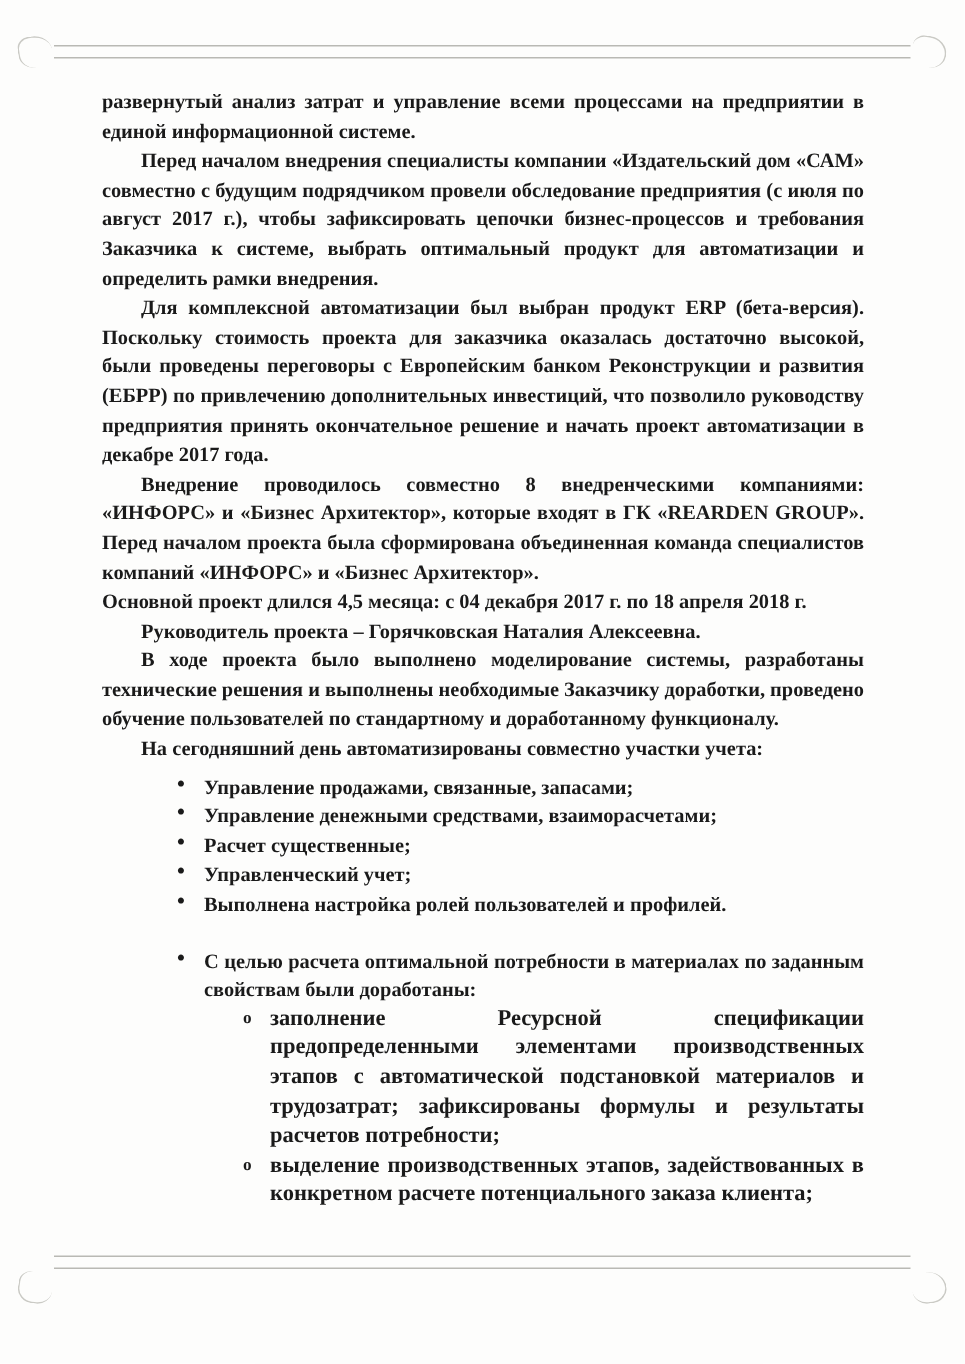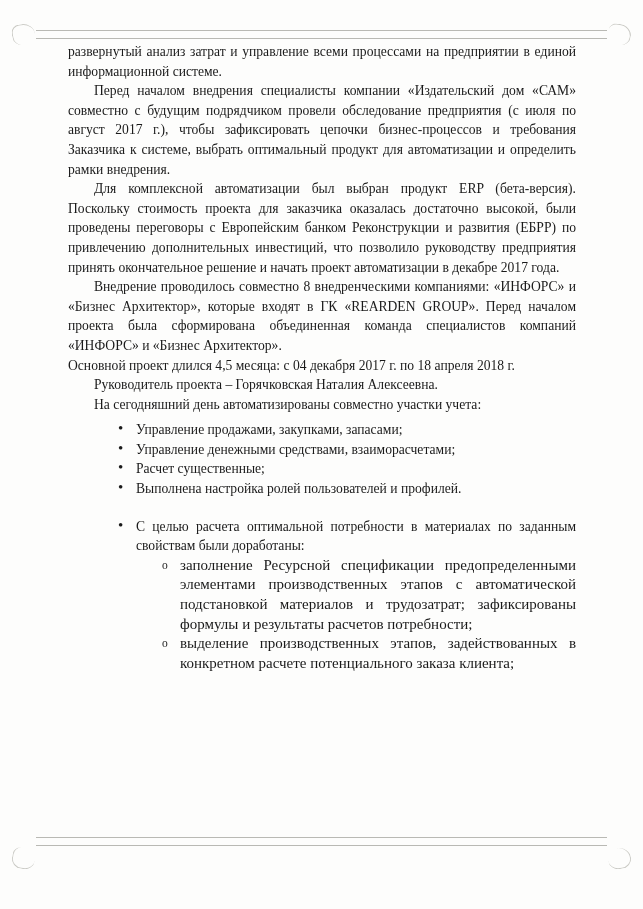--- a/index.html
+++ b/index.html
@@ -48,22 +48,23 @@
     opacity: .85;
   }
   .corner.tl { left: 12px; top: -6px; border-right: none; border-bottom: none; transform: rotate(-8deg); }
   .corner.tr { right: 12px; top: -6px; border-left: none; border-bottom: none; transform: rotate(8deg); }
   .corner.bl { left: 12px; bottom: -6px; border-right: none; border-top: none; transform: rotate(8deg); }
   .corner.br { right: 12px; bottom: -6px; border-left: none; border-top: none; transform: rotate(-8deg); }
 
   .content {
     position: absolute;
     left: 68px;
-    top: 42px;
+    top: 58px;
     width: 508px;
+    font-weight: bold;
   }
   p {
     margin: 0 0 0 0;
     font-size: 13.6px;
     line-height: 19.6px;
     text-align: justify;
     text-justify: inter-word;
     hyphens: none;
   }
   p.indent { text-indent: 26px; }
@@ -133,28 +134,30 @@
   </div>
 
   <div class="content">
 
     <p class="noindent">развернутый анализ затрат и управление всеми процессами на предприятии в единой информационной системе.</p>
     <p class="indent">Перед началом внедрения специалисты компании «Издательский дом «САМ» совместно с будущим подрядчиком провели обследование предприятия (с июля по август 2017 г.), чтобы зафиксировать цепочки бизнес-процессов и требования Заказчика к системе, выбрать оптимальный продукт для автоматизации и определить рамки внедрения.</p>
     <p class="indent">Для комплексной автоматизации был выбран продукт ERP (бета-версия). Поскольку стоимость проекта для заказчика оказалась достаточно высокой, были проведены переговоры с Европейским банком Реконструкции и развития (ЕБРР) по привлечению дополнительных инвестиций, что позволило руководству предприятия принять окончательное решение и начать проект автоматизации в декабре 2017 года.</p>
     <p class="indent">Внедрение проводилось совместно 8 внедренческими компаниями: «ИНФОРС» и «Бизнес Архитектор», которые входят в ГК «REARDEN GROUP». Перед началом проекта была сформирована объединенная команда специалистов компаний «ИНФОРС» и «Бизнес Архитектор».</p>
     <p class="noindent">Основной проект длился 4,5 месяца: с 04 декабря 2017 г. по 18 апреля 2018 г.</p>
     <p class="indent">Руководитель проекта – Горячковская Наталия Алексеевна.</p>
+    <p class="indent">В ходе проекта было выполнено моделирование системы, разработаны технические решения и выполнены необходимые Заказчику доработки, проведено обучение пользователей по стандартному и доработанному функционалу.</p>
     <p class="indent">На сегодняшний день автоматизированы совместно участки учета:</p>
 
     <div class="gap-sm"></div>
 
     <ul class="bullets">
-      <li>Управление продажами, закупками, запасами;</li>
+      <li>Управление продажами, связанные, запасами;</li>
       <li>Управление денежными средствами, взаиморасчетами;</li>
       <li>Расчет существенные;</li>
+      <li>Управленческий учет;</li>
       <li>Выполнена настройка ролей пользователей и профилей.</li>
     </ul>
 
     <div class="gap"></div>
 
 
     <div class="gap-sm"></div>
 
     <ul class="bullets">
       <li>С целью расчета оптимальной потребности в материалах по заданным свойствам были доработаны:</li>

